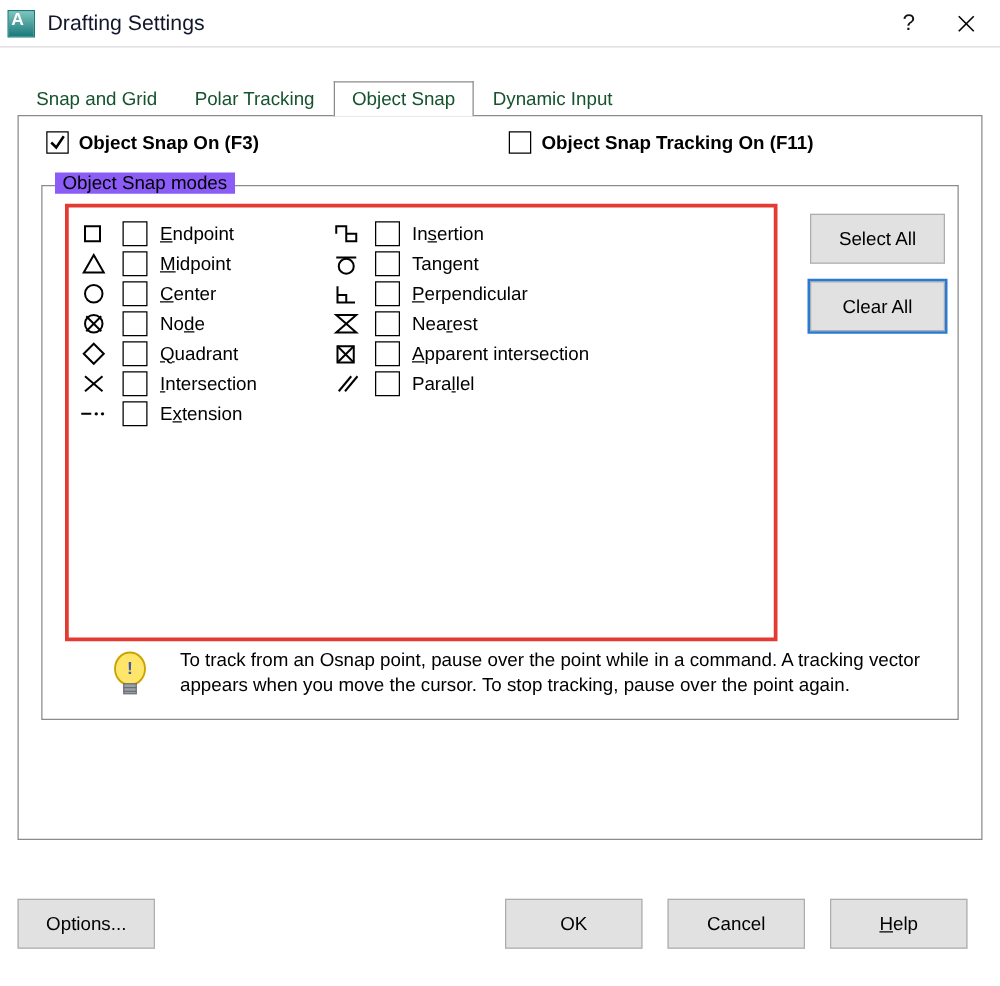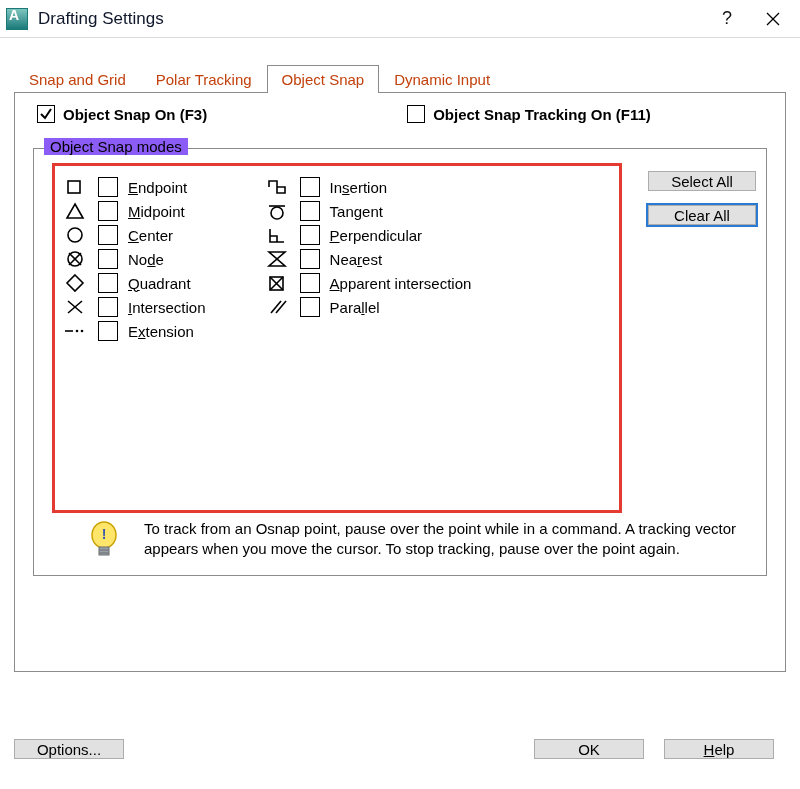--- a/index.html
+++ b/index.html
@@ -49,21 +49,21 @@
     margin: 22px 0 0 14px;
     display: flex;
     align-items: flex-end;
     position: relative;
     height: 32px;
   }
   .tab {
     padding: 5px 14px 5px 14px;
     border: 1px solid transparent;
     border-bottom: none;
-    color: #c2410c;
+    color: #14532d;
     cursor: default;
     position: relative;
     top: 1px;
     background: #fff;
   }
   .tab.active {
     border-color: #8b8b8b;
     z-index: 3;
     background: #fff;
   }
@@ -127,21 +127,21 @@
     width: 20px; height: 20px; border: 1.5px solid #000;
   }
   .snap-row .lbl u { text-decoration: underline; }
   
   .sidebtns {
     position: absolute;
     right: 10px; top: 22px;
     display: flex; flex-direction: column; gap: 14px;
   }
   .stdbtn {
-    min-width: 108px; height: 20px;
+    min-width: 108px; height: 40px;
     background: #e1e1e1;
     border: 1px solid #adadad;
     display:inline-flex; align-items:center; justify-content:center;
   }
   .stdbtn.focus {
     outline: 2px solid #2a7ad4;
     outline-offset: 0;
   }
   
   .callout-box {
@@ -403,16 +403,17 @@
 
 <div class="watermark">
   <span>HOÀN MỸ</span>
   <small>DECOR.VN</small>
 </div>
 
 <div class="bottomrow">
   <div class="stdbtn" style="margin-left:0">Options...</div>
   <div class="spacer"></div>
   <div class="stdbtn">OK</div>
+  <div class="stdbtn">Cancel</div>
   <div class="stdbtn">
       <span><u>H</u>elp</span>
     </div>
 </div>
 
 </body></html>

